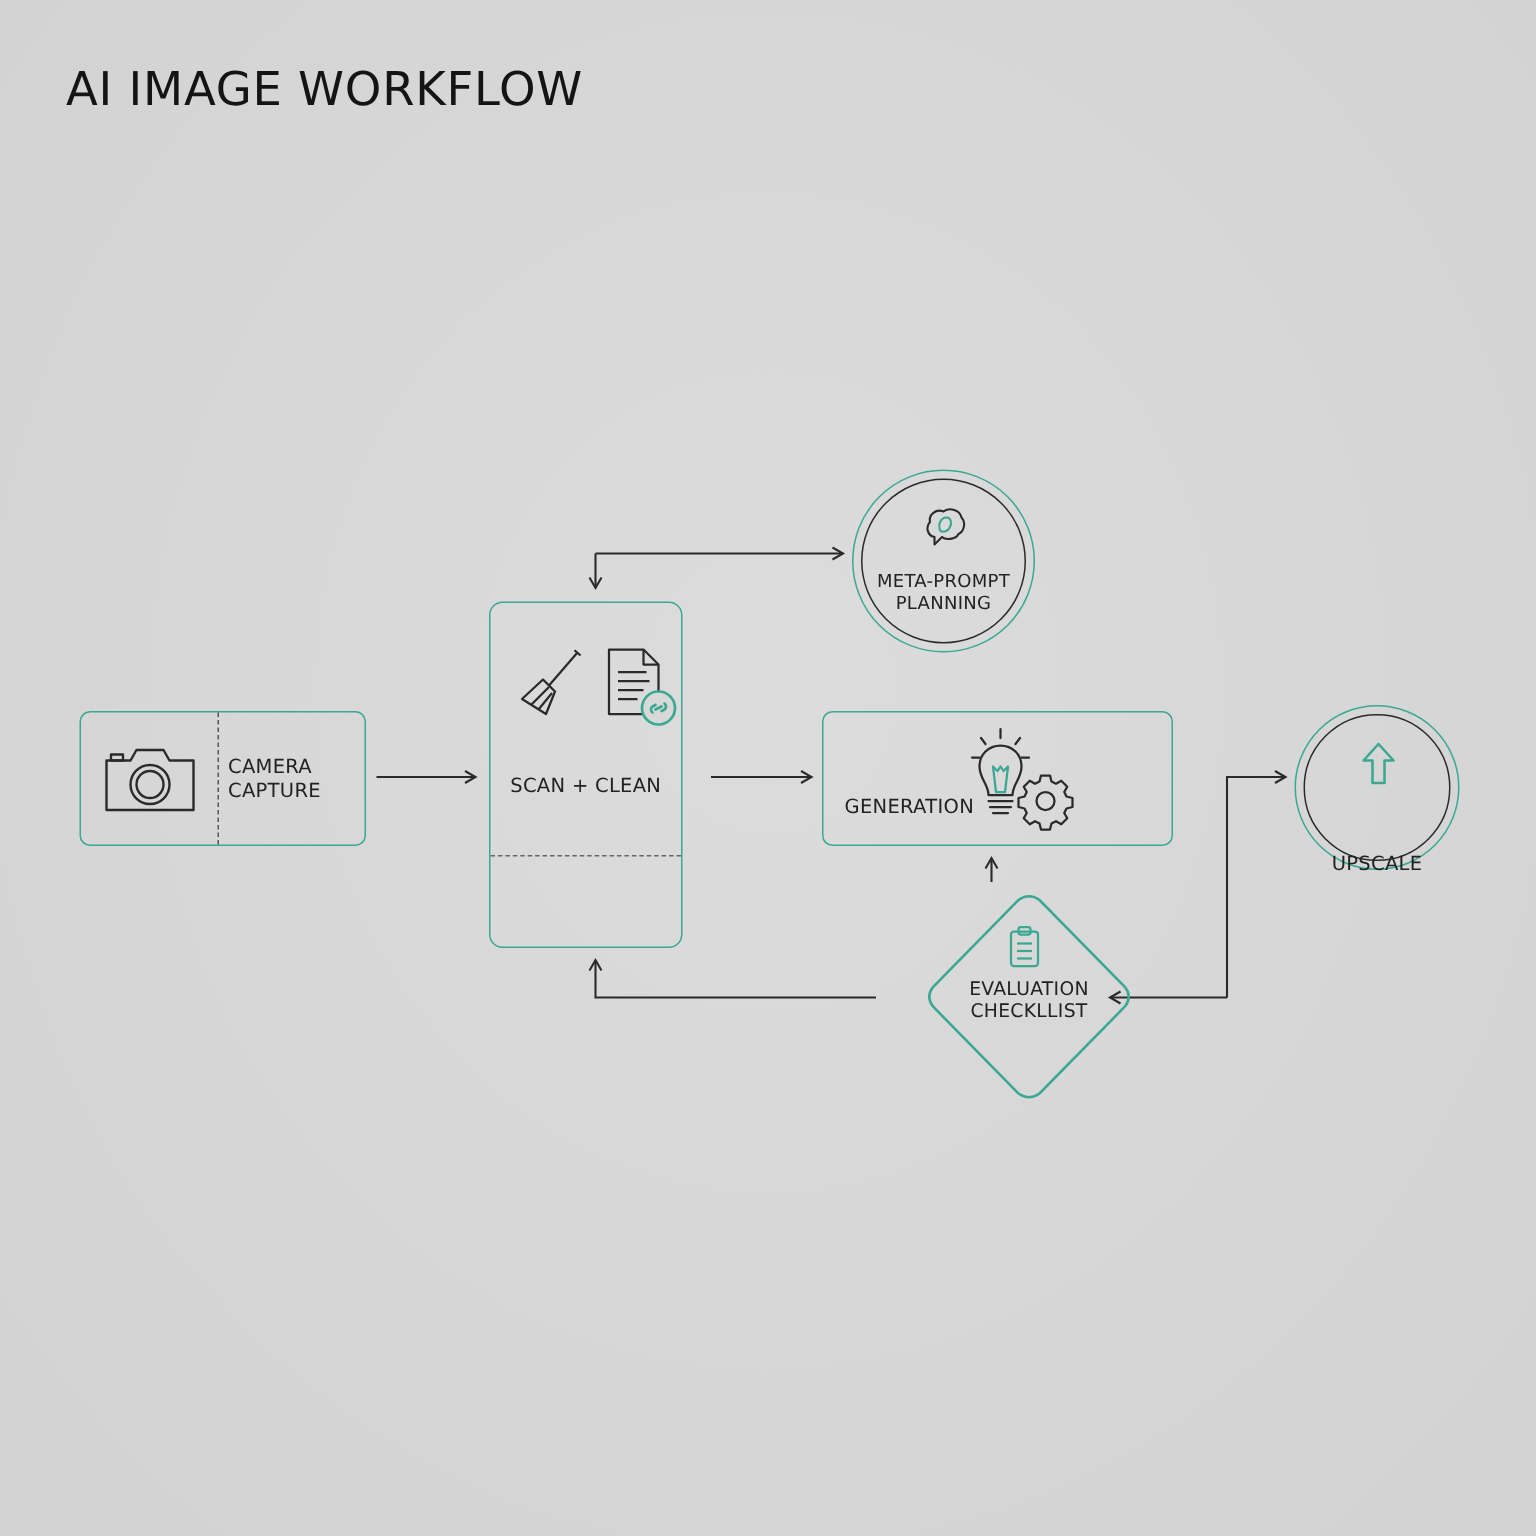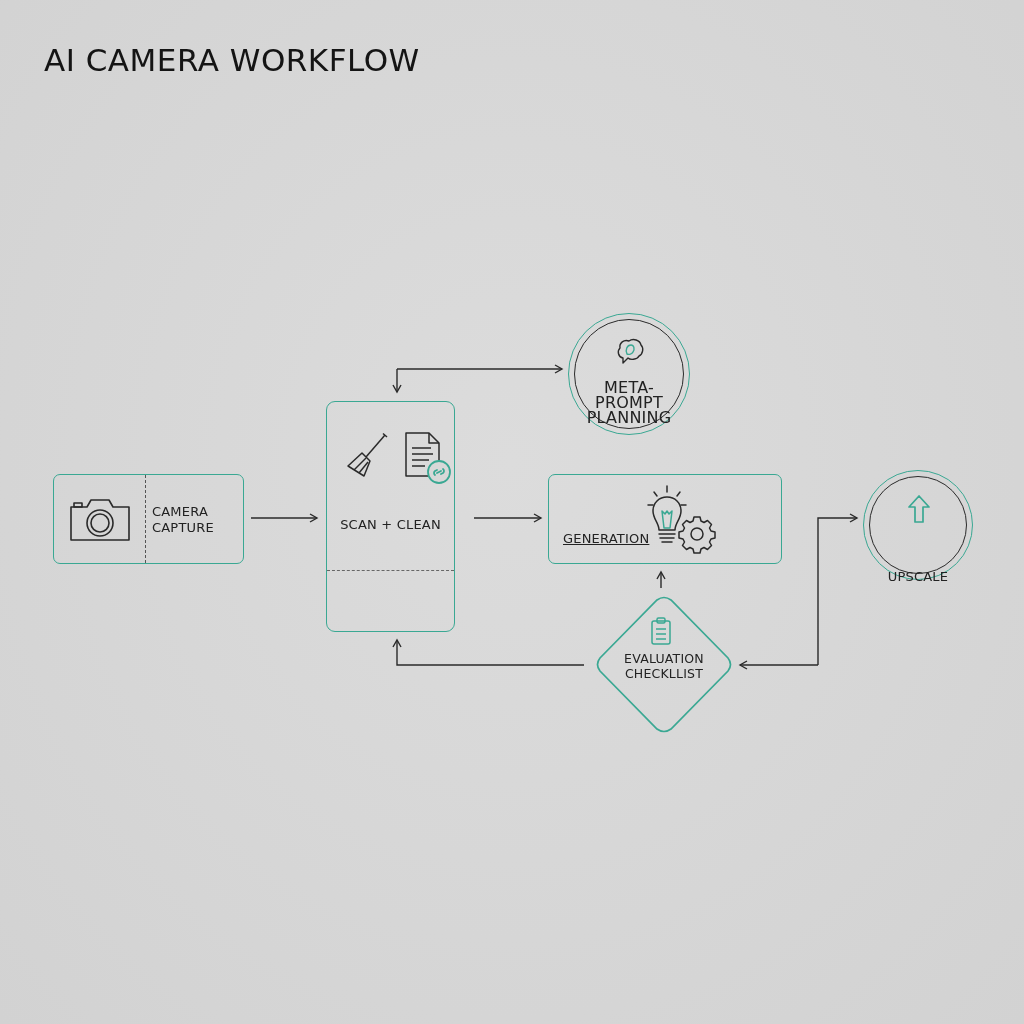--- a/index.html
+++ b/index.html
@@ -26,43 +26,43 @@
   #camera .icon { position: absolute; left: 14px; top: 22px; width: 64px; height: 46px; }
   #camera .label { position: absolute; left: 98px; top: 29px; width: 70px; text-align: left; }
   
   #scan { left: 326px; top: 401px; width: 129px; height: 231px; border: 1.6px solid #3aa893; border-radius: 9px; }
   #scan .dash { position: absolute; left: 0; right: 0; top: 168px; border-top: 1.4px dashed #666; }
   #scan .broom { position: absolute; left: 18px; top: 30px; width: 44px; height: 48px; }
   #scan .doc { position: absolute; left: 76px; top: 28px; width: 50px; height: 56px; }
   #scan .label { position: absolute; left: 0; right: 0; top: 115px; }
   
   #generation { left: 548px; top: 474px; width: 234px; height: 90px; border: 1.6px solid #3aa893; border-radius: 7px; }
-  #generation .label { position: absolute; left: 14px; top: 56px; text-align: left; text-decoration: underline; }
+  #generation .label { position: absolute; left: 14px; top: 56px; text-align: left; }
   #generation .icon { position: absolute; left: 96px; top: 8px; width: 72px; height: 72px; }
   
   .ring { border-radius: 50%; border: 1.8px solid #3aa893; display: flex; align-items: center; justify-content: center; }
   .ring .inner { border-radius: 50%; border: 1.5px solid #2a2a2a; position: relative; box-sizing: border-box; }
   #meta { left: 568px; top: 313px; width: 122px; height: 122px; }
   #meta .inner { width: 110px; height: 110px; }
   #meta .icon { position: absolute; left: 40px; top: 16px; width: 30px; height: 30px; }
-  #meta .label { position: absolute; left: 0; right: 0; top: 60px; font-size: 16px; line-height: 15px; }
+  #meta .label { position: absolute; left: 0; right: 0; top: 60px; font-size: 12px; line-height: 15px; }
   #upscale { left: 863px; top: 470px; width: 110px; height: 110px; }
   #upscale .inner { width: 98px; height: 98px; }
   #upscale .icon { position: absolute; left: 37px; top: 17px; width: 24px; height: 30px; }
   #upscale .label { position: absolute; left: 0; right: 0; top: 52px; margin-top: 40px; }
   
-  #evaluation { left: 594px; top: 596px; width: 140px; height: 137px; }
+  #evaluation { left: 616px; top: 596px; width: 140px; height: 137px; }
   #evaluation svg.shape { position: absolute; left: 0; top: 0; width: 140px; height: 137px; }
   #evaluation .icon { position: absolute; left: 56px; top: 20px; width: 22px; height: 30px; }
   #evaluation .label { position: absolute; left: 0; right: 0; top: 55px; font-size: 12.5px; line-height: 15px; }
 </style>
 </head>
 <body>
 
-<div class="title">AI CAMERA WORKFLOW</div>
+<div class="title">AI IMAGE WORKFLOW</div>
 
 <svg class="wires" viewBox="0 0 1024 1024">
   <defs>
     <marker id="ah" markerWidth="10" markerHeight="10" refX="8" refY="5" orient="auto" markerUnits="userSpaceOnUse">
       <path d="M1,1 L8,5 L1,9" fill="none" stroke="#2a2a2a" stroke-width="1.4"></path>
     </marker>
   </defs>
   <g fill="none" stroke="#2a2a2a" stroke-width="1.4">
 
     <line x1="251" y1="518" x2="317" y2="518" marker-end="url(#ah)"></line>

